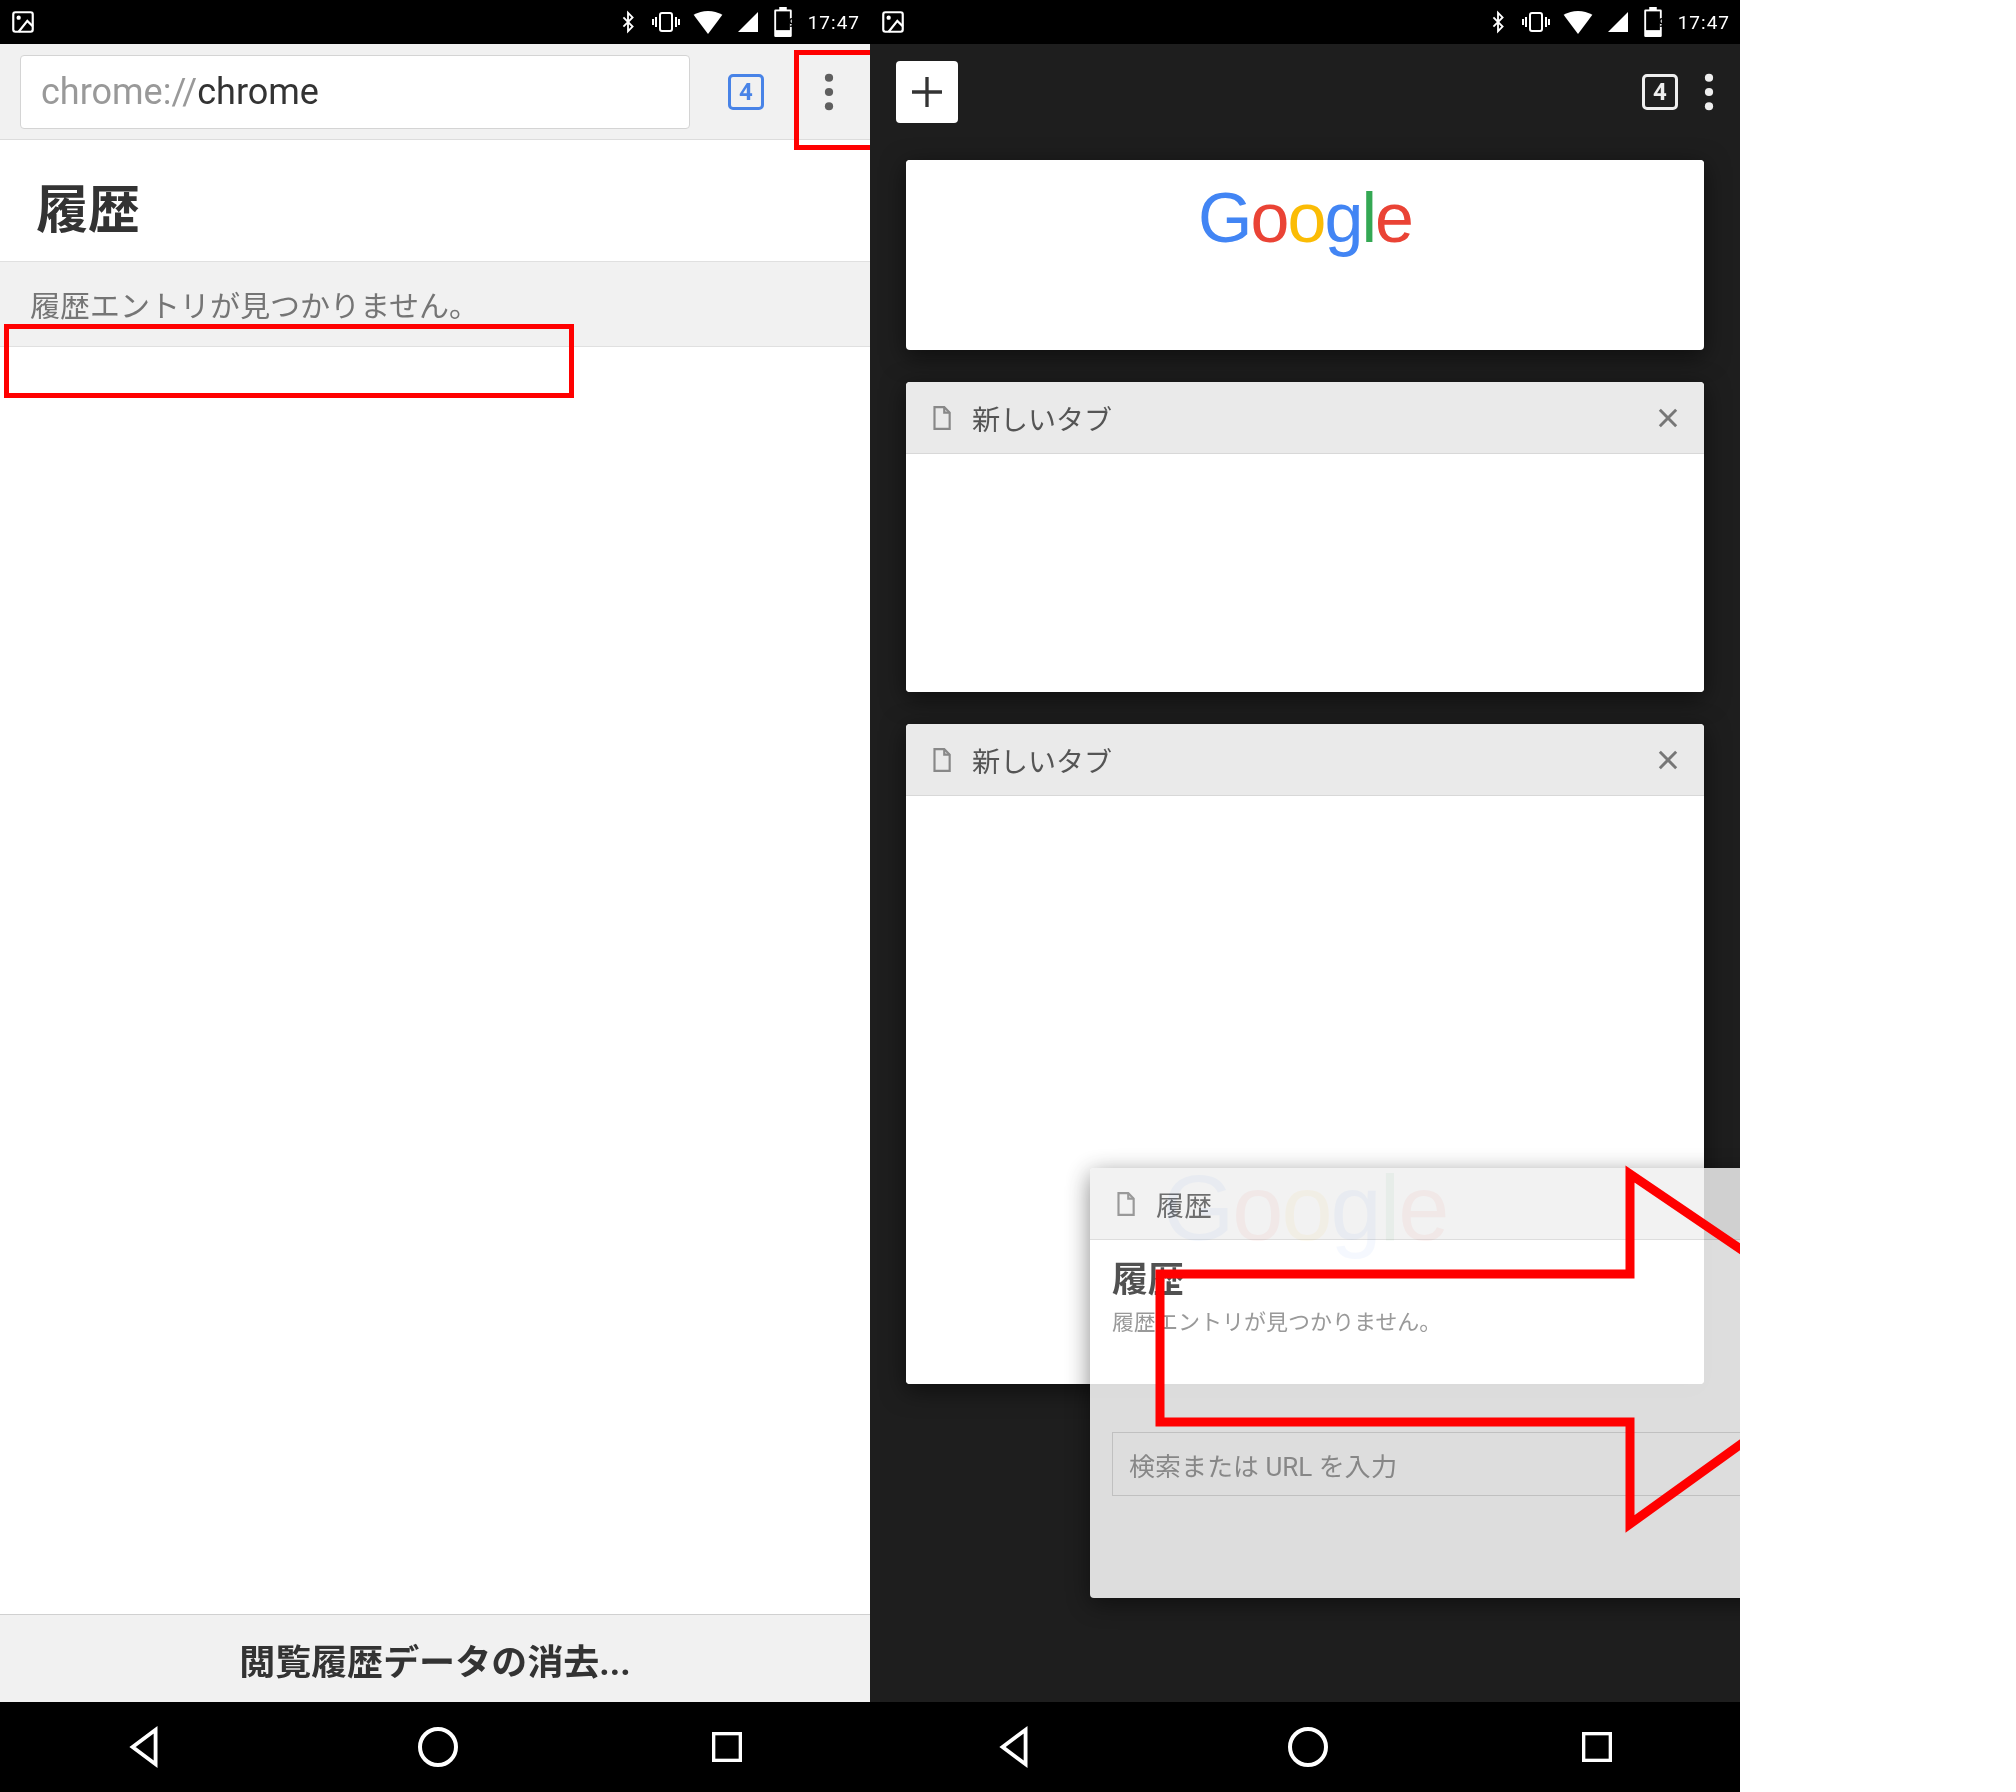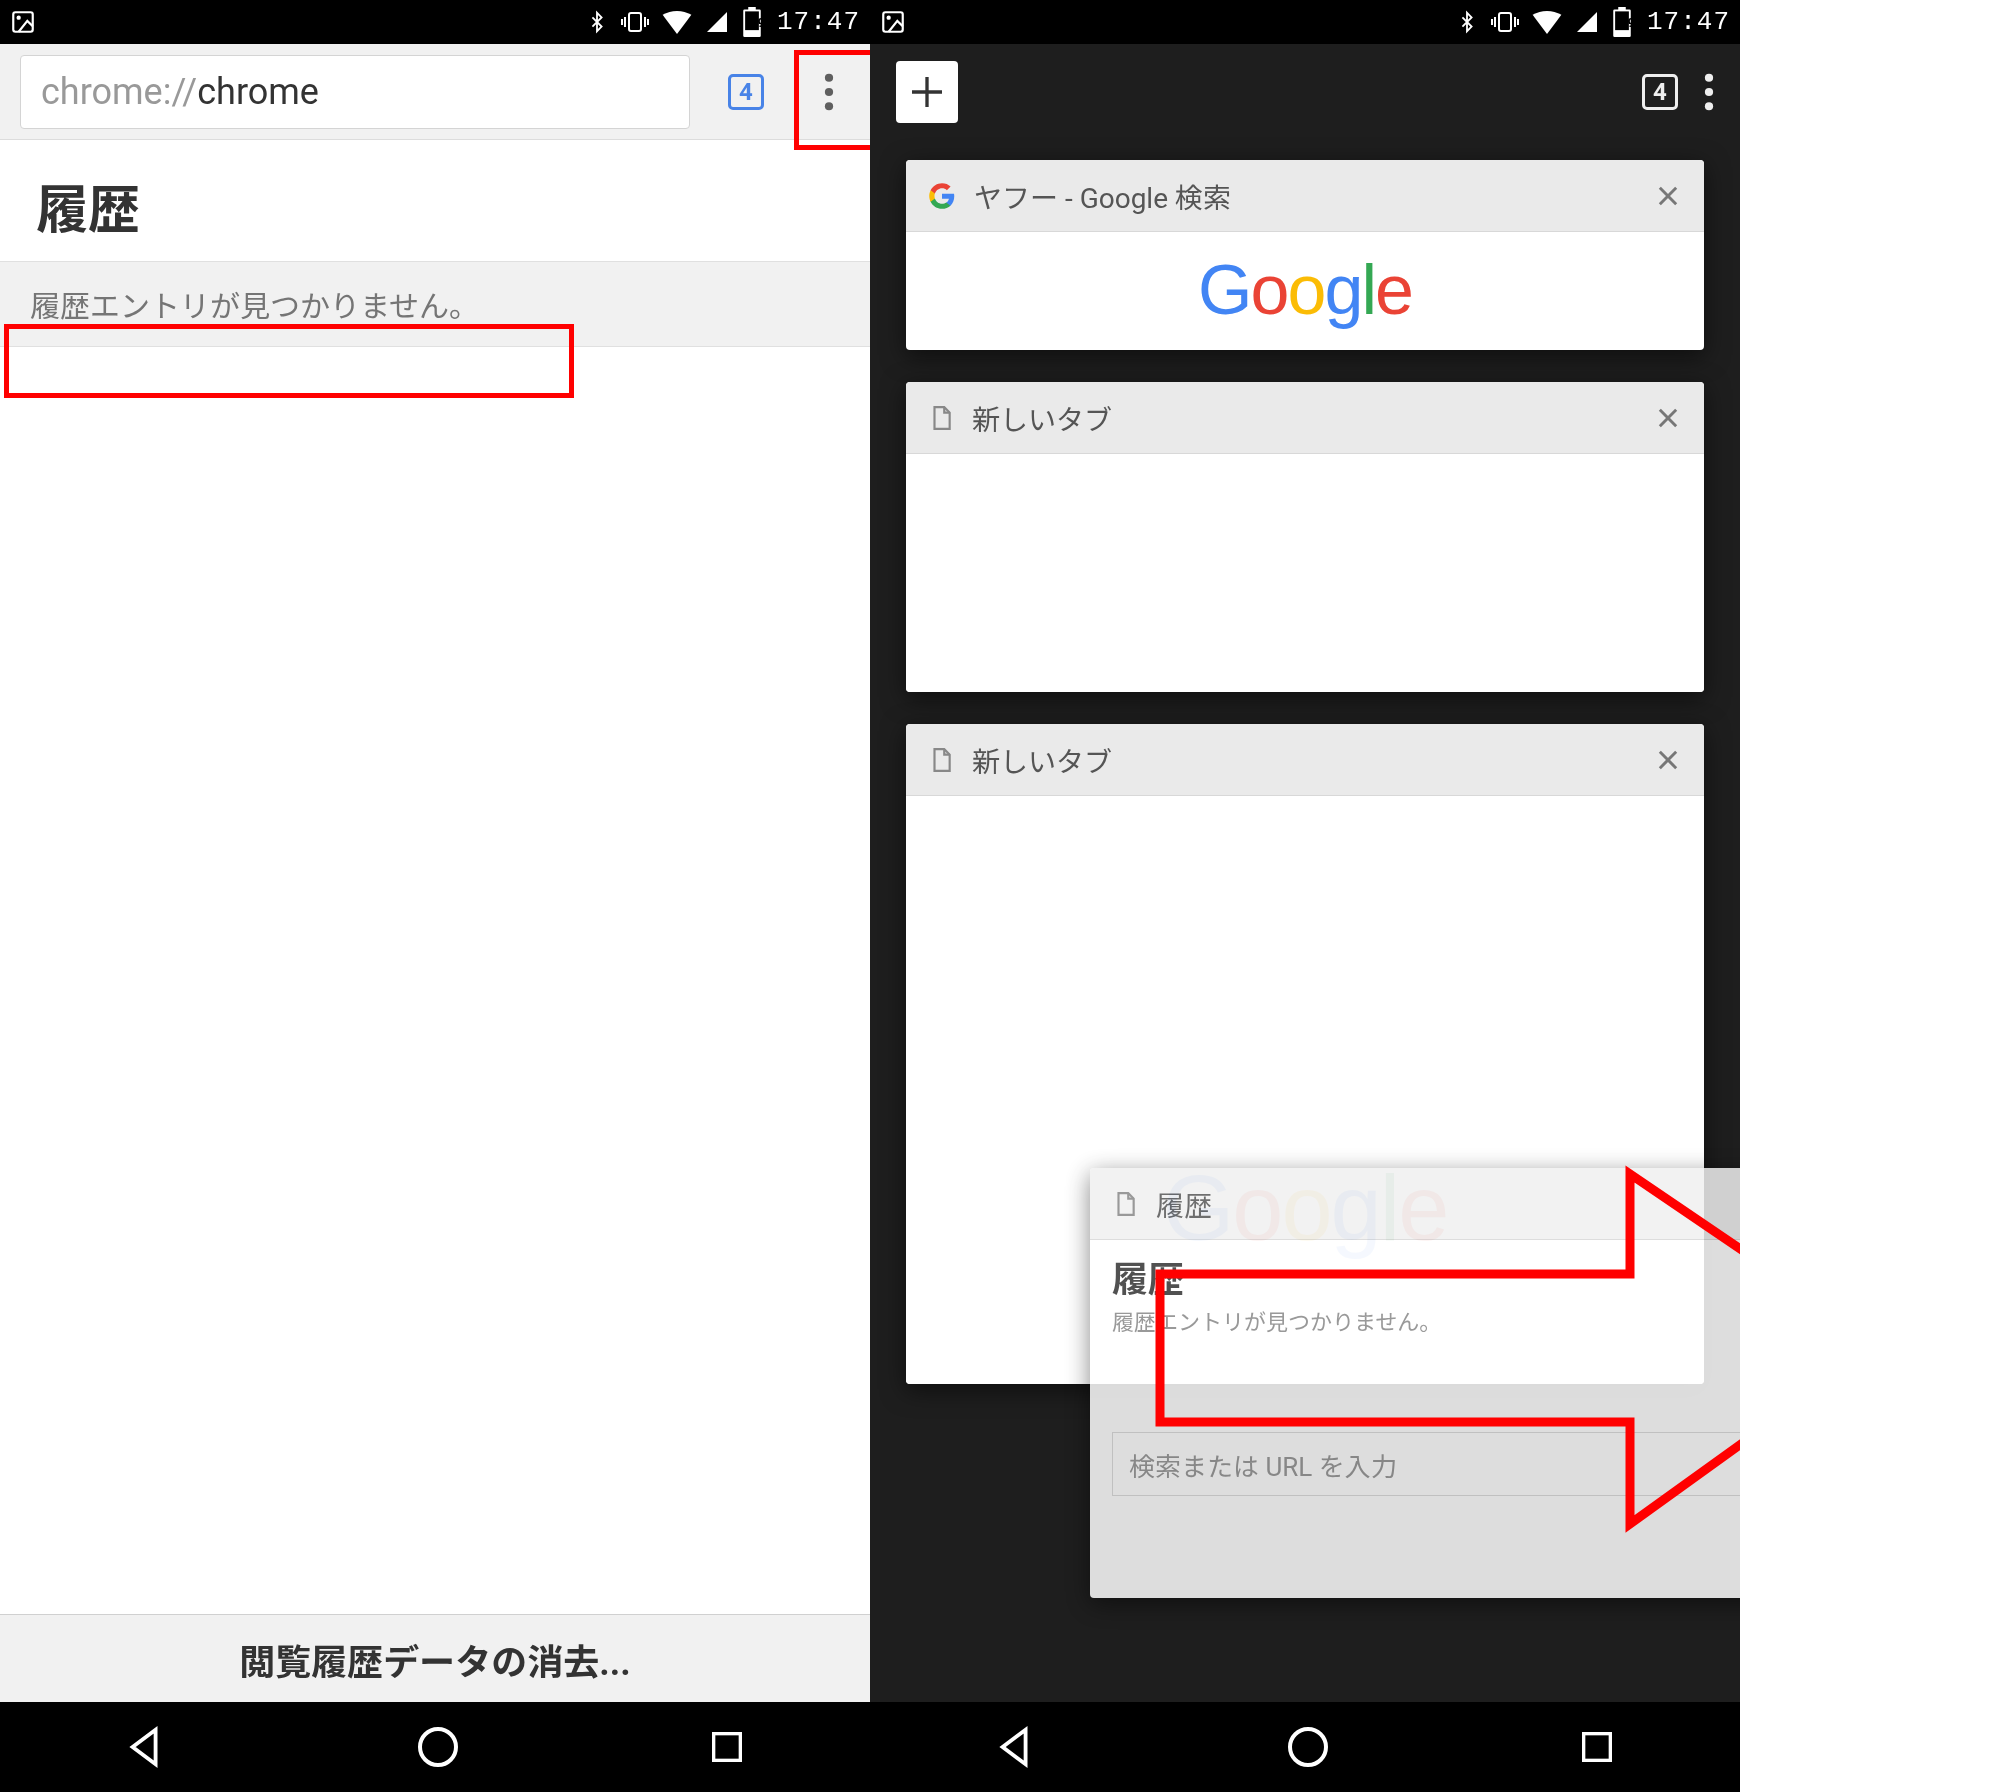--- a/index.html
+++ b/index.html
@@ -28,21 +28,21 @@
     background: #000;
     color: #fff;
     display: flex;
     align-items: center;
     justify-content: space-between;
     padding: 0 10px;
     font-size: 26px;
   }
   .status-left, .status-right { display: flex; align-items: center; gap: 12px; }
   .status-right span { display:flex; align-items:center; }
-  .clock { font-size: 26px; font-weight: 400; letter-spacing:1px;font-family:Liberation Mono, monospace;}
+  .clock { font-size: 19px; font-weight: 400; letter-spacing:1px;}
   
   .nav-bar {
     height: 90px;
     background: #000;
     display: flex;
     align-items: center;
     justify-content: space-around;
   }
   
   .url-bar-row {
@@ -321,36 +321,20 @@
               <svg width="10" height="38" viewBox="0 0 6 24">
                 <circle cx="3" cy="3" r="2.6" fill="#eee"></circle>
                 <circle cx="3" cy="12" r="2.6" fill="#eee"></circle>
                 <circle cx="3" cy="21" r="2.6" fill="#eee"></circle>
               </svg>
             </span>
         </div>
       </div>
 
       <div class="tab-card" style="top:116px; height:190px">
-        <div class="tab-card-header">
-          <span>
-              <svg width="28" height="28" viewBox="0 0 48 48">
-                <path fill="#4285F4" d="M45 24.5c0-1.6-.1-3.1-.4-4.5H24v8.5h11.8c-.5 2.8-2.1 5.1-4.4 6.7v5.6h7.1C42.7 36.9 45 31.2 45 24.5z"></path>
-                <path fill="#34A853" d="M24 46c5.9 0 10.9-2 14.5-5.3l-7.1-5.6c-2 1.3-4.5 2.1-7.4 2.1-5.7 0-10.5-3.8-12.2-9H4.5v5.7C8.1 41.2 15.5 46 24 46z"></path>
-                <path fill="#FBBC05" d="M11.8 28.2c-.4-1.3-.7-2.7-.7-4.2s.2-2.9.7-4.2v-5.7H4.5C3 17.2 2.1 20.5 2.1 24s.9 6.8 2.4 9.9l7.3-5.7z"></path>
-                <path fill="#EA4335" d="M24 10.7c3.2 0 6.1 1.1 8.4 3.3l6.3-6.3C34.8 4 29.9 2 24 2 15.5 2 8.1 6.8 4.5 14.1l7.3 5.7c1.7-5.2 6.5-9.1 12.2-9.1z"></path>
-              </svg>
-            </span>
-          <span class="tab-card-title">ヤフー - Google 検索</span>
-          <span class="tab-card-close">
-              <svg width="28" height="28" viewBox="0 0 24 24">
-                <path d="M5 5l14 14M19 5L5 19" stroke="#777" stroke-width="2.5"></path>
-              </svg>
-            </span>
-        </div>
         <div class="tab-card-body">
           <div class="google-logo"><span class="g-b">G</span><span class="g-r">o</span><span class="g-y">o</span><span class="g-b">g</span><span class="g-g">l</span><span class="g-r">e</span></div>
         </div>
       </div>
 
       <div class="tab-card" style="top:338px; height:310px">
         <div class="tab-card-header">
           <span>
               <svg width="26" height="30" viewBox="0 0 24 24" fill="none" stroke="#888" stroke-width="2">
                 <path d="M6 2h9l5 5v15H6z"></path>

